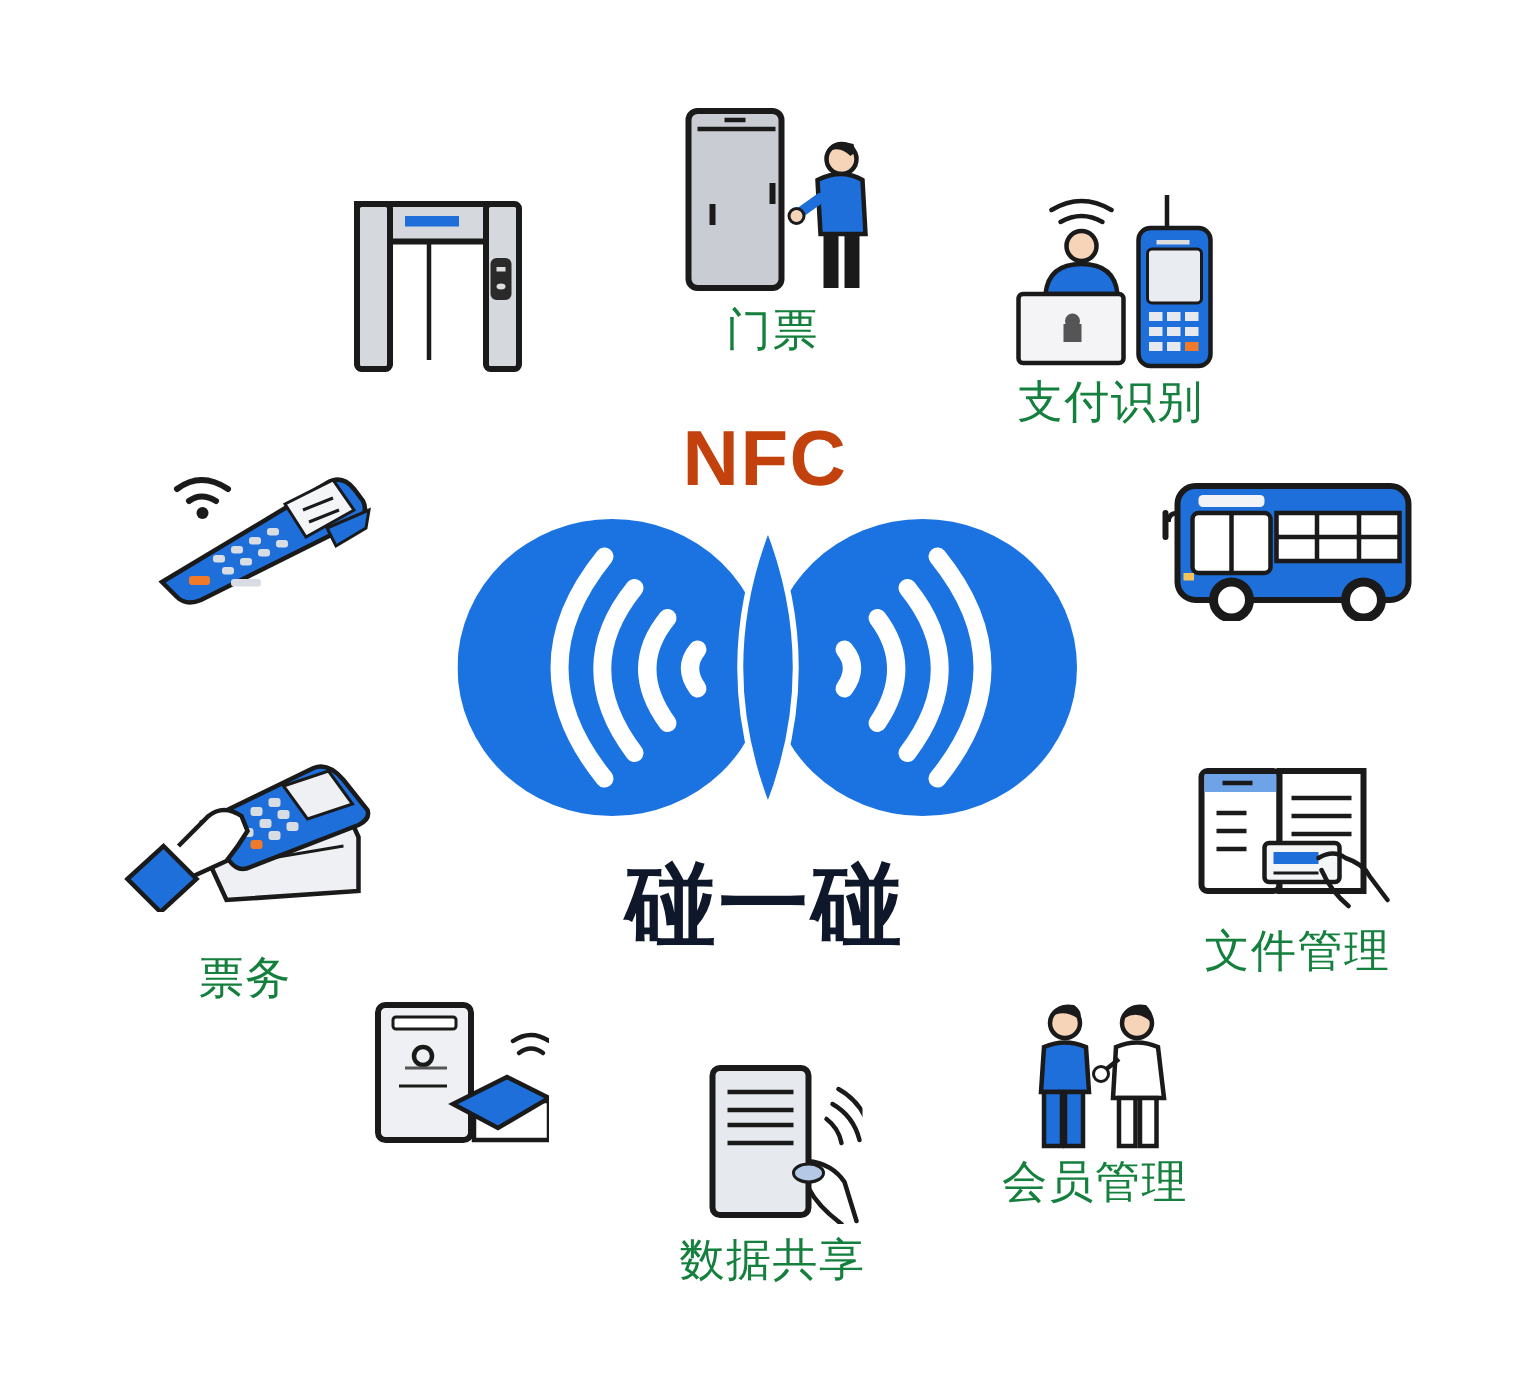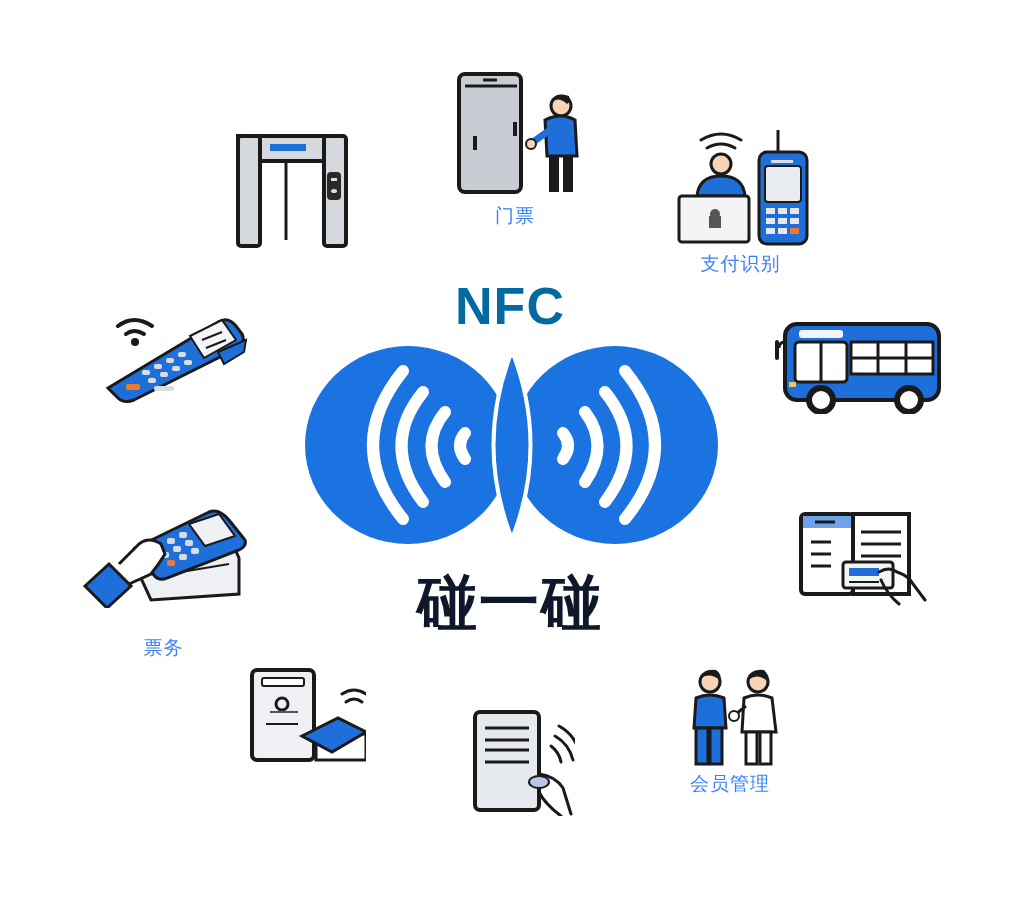--- a/index.html
+++ b/index.html
@@ -1,20 +1,20 @@
 <!DOCTYPE html>
 <html><head>
 <meta charset="utf-8">
 <style>
   html,body{margin:0;padding:0;background:#ffffff;}
   body{width:1020px;height:921px;position:relative;overflow:hidden;font-family:"DejaVu Sans","Liberation Sans",sans-serif;}
   .node{position:absolute;text-align:center;}
   .node svg{display:block;margin:0 auto;}
-  .label{font-size:19px;color:#3b82f6;letter-spacing:1px;line-height:1;margin-top:6px;white-space:nowrap;}
-  #nfc-title{position:absolute;left:0;width:1020px;top:276px;text-align:center;font-family:"Liberation Sans","DejaVu Sans",sans-serif;font-weight:bold;font-size:52px;color:#0369a1;letter-spacing:1px;}
+  .label{font-size:30px;color:#15803d;letter-spacing:1px;line-height:1;margin-top:6px;white-space:nowrap;}
+  #nfc-title{position:absolute;left:0;width:1020px;top:276px;text-align:center;font-family:"Liberation Sans","DejaVu Sans",sans-serif;font-weight:bold;font-size:52px;color:#c2410c;letter-spacing:1px;}
   #tap-title{position:absolute;left:0;width:1020px;top:563px;text-align:center;font-family:"DejaVu Sans",sans-serif;font-weight:bold;font-size:60px;color:#0f172a;letter-spacing:2px;}
   #center-logo{position:absolute;left:305px;top:337px;}
 </style>
 </head>
 <body>
 
 <div id="nfc-title">NFC</div>
 
 <div id="center-logo">
   <svg width="414" height="216" viewBox="0 0 414 216">
@@ -130,20 +130,21 @@
     <line x1="16" y1="56" x2="36" y2="56" stroke="#1a1a1a" stroke-width="3"></line>
     <rect x="58" y="4" width="56" height="80" fill="#ffffff" stroke="#1a1a1a" stroke-width="4"></rect>
     <line x1="66" y1="22" x2="106" y2="22" stroke="#1a1a1a" stroke-width="3"></line>
     <line x1="66" y1="34" x2="106" y2="34" stroke="#1a1a1a" stroke-width="3"></line>
     <line x1="66" y1="46" x2="106" y2="46" stroke="#1a1a1a" stroke-width="3"></line>
     <rect x="48" y="52" width="50" height="26" rx="3" fill="#f4f5f7" stroke="#1a1a1a" stroke-width="3"></rect>
     <rect x="54" y="58" width="30" height="8" fill="#1e6fd9"></rect>
     <line x1="54" y1="72" x2="84" y2="72" stroke="#1a1a1a" stroke-width="2"></line>
     <path d="M84 62 Q94 56 102 62 Q114 66 118 74 L130 90 M86 70 Q92 84 104 94" fill="none" stroke="#1a1a1a" stroke-width="3" stroke-linecap="round"></path>
   </svg>
+  <div class="label" style="margin-top:14px;">文件管理</div>
 </div>
 
 <div class="node" style="left:655px;top:666px;width:150px;">
   <svg width="120" height="100" viewBox="0 0 120 100">
     <circle cx="40" cy="16" r="10" fill="#f6d4b8" stroke="#1a1a1a" stroke-width="3"></circle>
     <path d="M30 12 Q34 2 46 4 Q52 8 50 14 Q40 6 30 12 Z" fill="#1a1a1a"></path>
     <path d="M26 32 Q40 26 54 32 L56 62 L24 62 Z" fill="#1e6fd9" stroke="#1a1a1a" stroke-width="3"></path>
     <rect x="26" y="62" width="12" height="36" fill="#1e6fd9" stroke="#1a1a1a" stroke-width="3"></rect>
     <rect x="40" y="62" width="12" height="36" fill="#1e6fd9" stroke="#1a1a1a" stroke-width="3"></rect>
     <circle cx="88" cy="16" r="10" fill="#f6d4b8" stroke="#1a1a1a" stroke-width="3"></circle>
@@ -165,20 +166,21 @@
     <line x1="30" y1="42" x2="74" y2="42" stroke="#1a1a1a" stroke-width="3"></line>
     <line x1="30" y1="54" x2="74" y2="54" stroke="#1a1a1a" stroke-width="3"></line>
     <g fill="none" stroke="#1a1a1a" stroke-width="3" stroke-linecap="round">
       <path d="M96 38 Q104 44 106 54"></path>
       <path d="M100 28 Q114 36 118 52"></path>
       <path d="M104 18 Q122 28 126 50"></path>
     </g>
     <path d="M84 66 Q100 68 108 80 L116 106 M84 84 Q90 96 106 108" fill="none" stroke="#1a1a1a" stroke-width="3" stroke-linecap="round"></path>
     <ellipse cx="84" cy="74" rx="10" ry="6" fill="#b5c8e6" stroke="#1a1a1a" stroke-width="2"></ellipse>
   </svg>
+  <div class="label" style="margin-top:10px;">数据共享</div>
 </div>
 
 <div class="node" style="left:226px;top:666px;width:150px;">
   <svg width="130" height="98" viewBox="0 0 130 98">
     <rect x="16" y="4" width="62" height="90" rx="5" fill="#eef0f3" stroke="#1a1a1a" stroke-width="4"></rect>
     <rect x="26" y="12" width="42" height="8" rx="2" fill="#ffffff" stroke="#1a1a1a" stroke-width="2"></rect>
     <circle cx="46" cy="38" r="6" fill="none" stroke="#1a1a1a" stroke-width="3"></circle>
     <line x1="34" y1="46" x2="62" y2="46" stroke="#555" stroke-width="2"></line>
     <line x1="30" y1="58" x2="62" y2="58" stroke="#1a1a1a" stroke-width="2"></line>
     <path d="M80 68 L130 68 L130 94 L80 94 Z" fill="#ffffff" stroke="#1a1a1a" stroke-width="3"></path>

